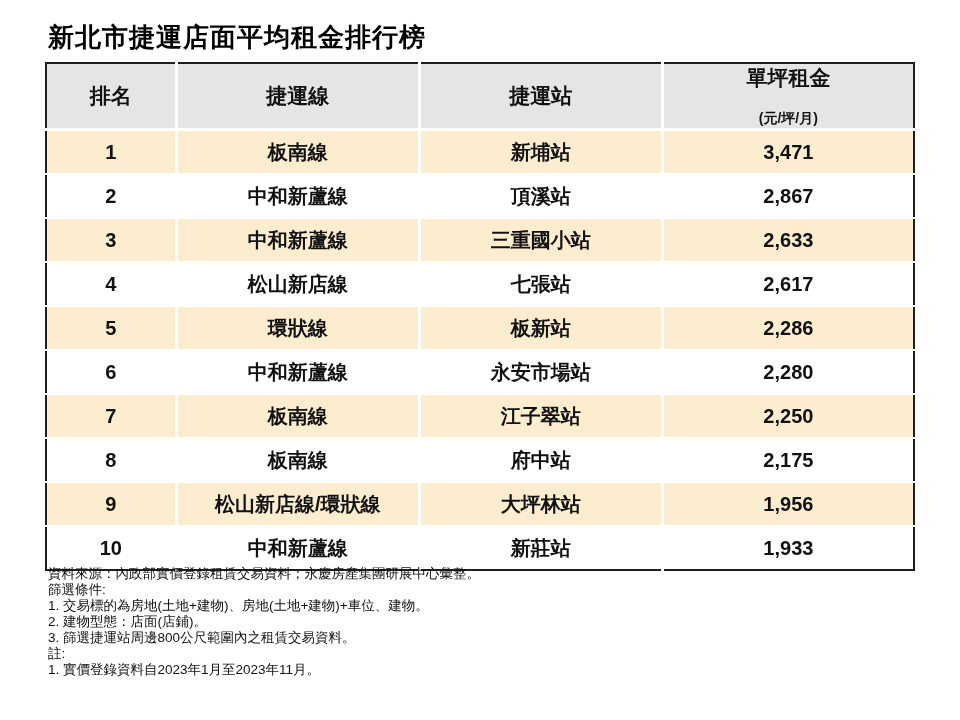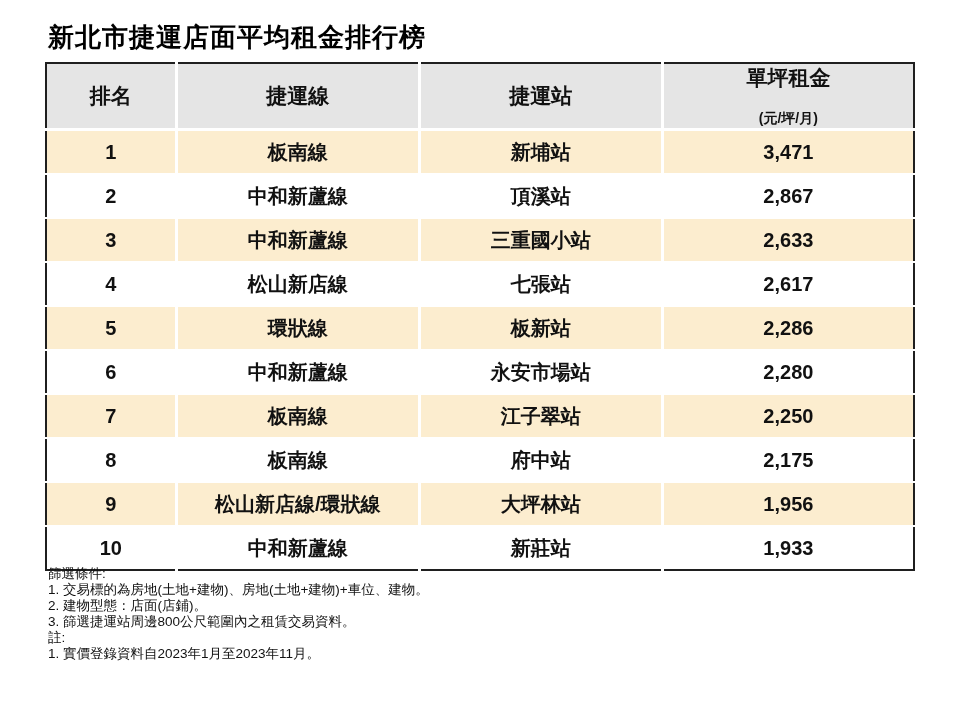--- a/index.html
+++ b/index.html
@@ -189,20 +189,21 @@
       <tr>
         <td>10</td>
         <td>中和新蘆線</td>
         <td>新莊站</td>
         <td>1,933</td>
       </tr>
     </tbody>
   </table>
 
   <div class="footnotes">
+    <div>資料來源：內政部實價登錄租賃交易資料；永慶房產集團研展中心彙整。</div>
     <div>篩選條件:</div>
     <div>1. 交易標的為房地(土地+建物)、房地(土地+建物)+車位、建物。</div>
     <div>2. 建物型態：店面(店鋪)。</div>
     <div>3. 篩選捷運站周邊800公尺範圍內之租賃交易資料。</div>
     <div>註:</div>
     <div>1. 實價登錄資料自2023年1月至2023年11月。</div>
   </div>
 
 </div>
 

